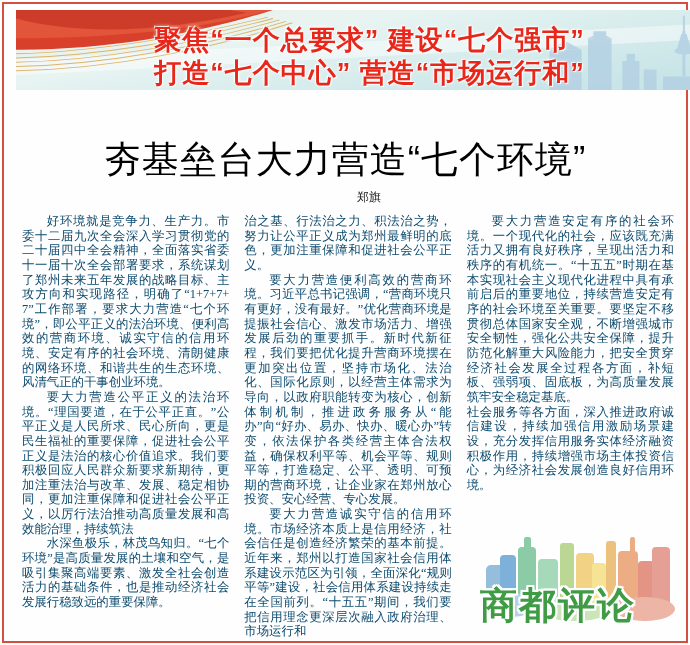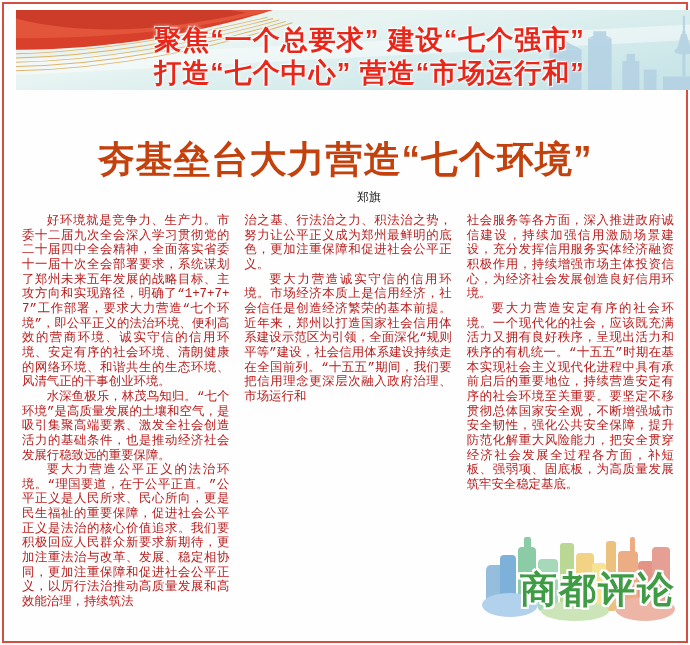--- a/index.html
+++ b/index.html
@@ -16,36 +16,36 @@
             text-shadow:1px 1px 0 #ffffff,-1px -1px 0 #ffffffcc,0 0 4px #ffffff;}
   .headline.l1{margin-top:14px;}
   .subrow{margin-top:5px;display:flex;align-items:center;gap:9px;}
   .subtitle{font-weight:bold;color:#e8261a;font-size:15px;
             text-shadow:1px 1px 0 #ffffffaa;}
   .badge{display:inline-block;background:#d6251b;color:#ffd83d;font-weight:bold;
          font-size:14px;line-height:20px;padding:0 9px;border-radius:5px;}
 
   
   .title{position:absolute;left:0;top:131px;width:100%;text-align:center;
-         font-size:37px;font-weight:bold;color:#c2410c;letter-spacing:1px;}
+         font-size:37px;font-weight:normal;color:#000000;letter-spacing:1px;}
   .author{position:absolute;left:0;top:185px;width:100%;text-align:center;
           font-size:12px;color:#222;padding-left:24px;}
 
   
   .columns{position:absolute;left:18px;top:210px;width:652px;display:flex;gap:15px;}
   .col{flex:1;min-width:0;}
-  .para{margin:0;font-family:Liberation Mono, monospace;
-        font-size:12.4px;line-height:14.65px;color:#b91c1c;
+  .para{margin:0;font-family:Liberation Serif, serif;
+        font-size:12.4px;line-height:14.65px;color:#0c4a6e;
         text-align:justify;word-break:break-all;}
   .para.indent{text-indent:2em;}
 
   
   .logo{position:absolute;right:10px;bottom:8px;width:196px;height:98px;}
   .logo svg{position:absolute;left:0;top:0;width:100%;height:100%;}
-  .logo-text{position:absolute;left:0;top:30px;width:100%;text-align:right;
+  .logo-text{position:absolute;left:0;top:46px;width:100%;text-align:left;
              font-size:37px;font-weight:bold;color:#3f9c45;letter-spacing:2px;
              text-shadow:-2px -2px 0 #fff,2px -2px 0 #fff,-2px 2px 0 #fff,2px 2px 0 #fff,
                          0 -2px 0 #fff,0 2px 0 #fff,-2px 0 0 #fff,2px 0 0 #fff;}
 </style>
 </head>
 <body>
 
 <div class="page">
 
   <div class="banner">
@@ -94,30 +94,31 @@
       </div>
     </div>
   </div>
 
   <div class="title">夯基垒台大力营造“七个环境”</div>
   <div class="author">郑旗</div>
 
   <div class="columns">
       <div class="col">
         <p class="para indent">好环境就是竞争力、生产力。市委十二届九次全会深入学习贯彻党的二十届四中全会精神，全面落实省委十一届十次全会部署要求，系统谋划了郑州未来五年发展的战略目标、主攻方向和实现路径，明确了“1+7+7+7”工作部署，要求大力营造“七个环境”，即公平正义的法治环境、便利高效的营商环境、诚实守信的信用环境、安定有序的社会环境、清朗健康的网络环境、和谐共生的生态环境、风清气正的干事创业环境。</p>
+        <p class="para indent">要大力营造公平正义的法治环境。“理国要道，在于公平正直。”公平正义是人民所求、民心所向，更是民生福祉的重要保障，促进社会公平正义是法治的核心价值追求。我们要积极回应人民群众新要求新期待，更加注重法治与改革、发展、稳定相协同，更加注重保障和促进社会公平正义，以厉行法治推动高质量发展和高效能治理，持续筑法</p>
         <p class="para indent">水深鱼极乐，林茂鸟知归。“七个环境”是高质量发展的土壤和空气，是吸引集聚高端要素、激发全社会创造活力的基础条件，也是推动经济社会发展行稳致远的重要保障。</p>
-        <p class="para indent">要大力营造公平正义的法治环境。“理国要道，在于公平正直。”公平正义是人民所求、民心所向，更是民生福祉的重要保障，促进社会公平正义是法治的核心价值追求。我们要积极回应人民群众新要求新期待，更加注重法治与改革、发展、稳定相协同，更加注重保障和促进社会公平正义，以厉行法治推动高质量发展和高效能治理，持续筑法</p>
       </div>
       <div class="col">
         <p class="para">治之基、行法治之力、积法治之势，努力让公平正义成为郑州最鲜明的底色，更加注重保障和促进社会公平正义。</p>
+        <p class="para indent">要大力营造便利高效的营商环境。习近平总书记强调，“营商环境只有更好，没有最好。”优化营商环境是提振社会信心、激发市场活力、增强发展后劲的重要抓手。新时代新征程，我们要把优化提升营商环境摆在更加突出位置，坚持市场化、法治化、国际化原则，以经营主体需求为导向，以政府职能转变为核心，创新体制机制，推进政务服务从“能办”向“好办、易办、快办、暖心办”转变，依法保护各类经营主体合法权益，确保权利平等、机会平等、规则平等，打造稳定、公平、透明、可预期的营商环境，让企业家在郑州放心投资、安心经营、专心发展。</p>
         <p class="para indent">要大力营造诚实守信的信用环境。市场经济本质上是信用经济，社会信任是创造经济繁荣的基本前提。近年来，郑州以打造国家社会信用体系建设示范区为引领，全面深化“规则平等”建设，社会信用体系建设持续走在全国前列。“十五五”期间，我们要把信用理念更深层次融入政府治理、市场运行和</p>
       </div>
       <div class="col">
+        <p class="para indent">要大力营造安定有序的社会环境。一个现代化的社会，应该既充满活力又拥有良好秩序，呈现出活力和秩序的有机统一。“十五五”时期在基本实现社会主义现代化进程中具有承前启后的重要地位，持续营造安定有序的社会环境至关重要。要坚定不移贯彻总体国家安全观，不断增强城市安全韧性，强化公共安全保障，提升防范化解重大风险能力，把安全贯穿经济社会发展全过程各方面，补短板、强弱项、固底板，为高质量发展筑牢安全稳定基底。</p>
         <p class="para">社会服务等各方面，深入推进政府诚信建设，持续加强信用激励场景建设，充分发挥信用服务实体经济融资积极作用，持续增强市场主体投资信心，为经济社会发展创造良好信用环境。</p>
-        <p class="para indent">要大力营造安定有序的社会环境。一个现代化的社会，应该既充满活力又拥有良好秩序，呈现出活力和秩序的有机统一。“十五五”时期在基本实现社会主义现代化进程中具有承前启后的重要地位，持续营造安定有序的社会环境至关重要。要坚定不移贯彻总体国家安全观，不断增强城市安全韧性，强化公共安全保障，提升防范化解重大风险能力，把安全贯穿经济社会发展全过程各方面，补短板、强弱项、固底板，为高质量发展筑牢安全稳定基底。</p>
       </div>
     </div>
 
   <div class="logo">
     <svg viewBox="0 0 196 98">
       <g opacity="0.8">
         <rect x="6" y="30" width="26" height="40" rx="5" fill="#7bafd4"></rect>
         <rect x="20" y="20" width="16" height="52" rx="4" fill="#5f9fd0"></rect>
         <rect x="38" y="12" width="18" height="62" rx="4" fill="#6fbf8f"></rect>
         <rect x="44" y="2" width="7" height="18" rx="2" fill="#6fbf8f"></rect>

